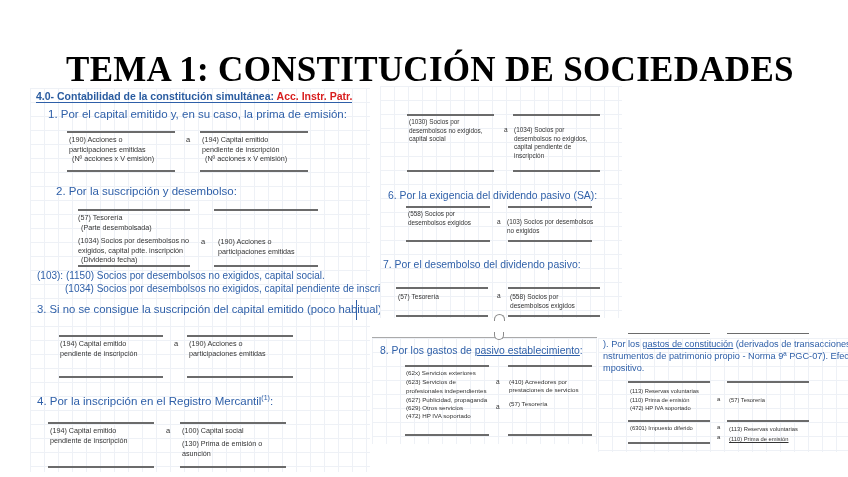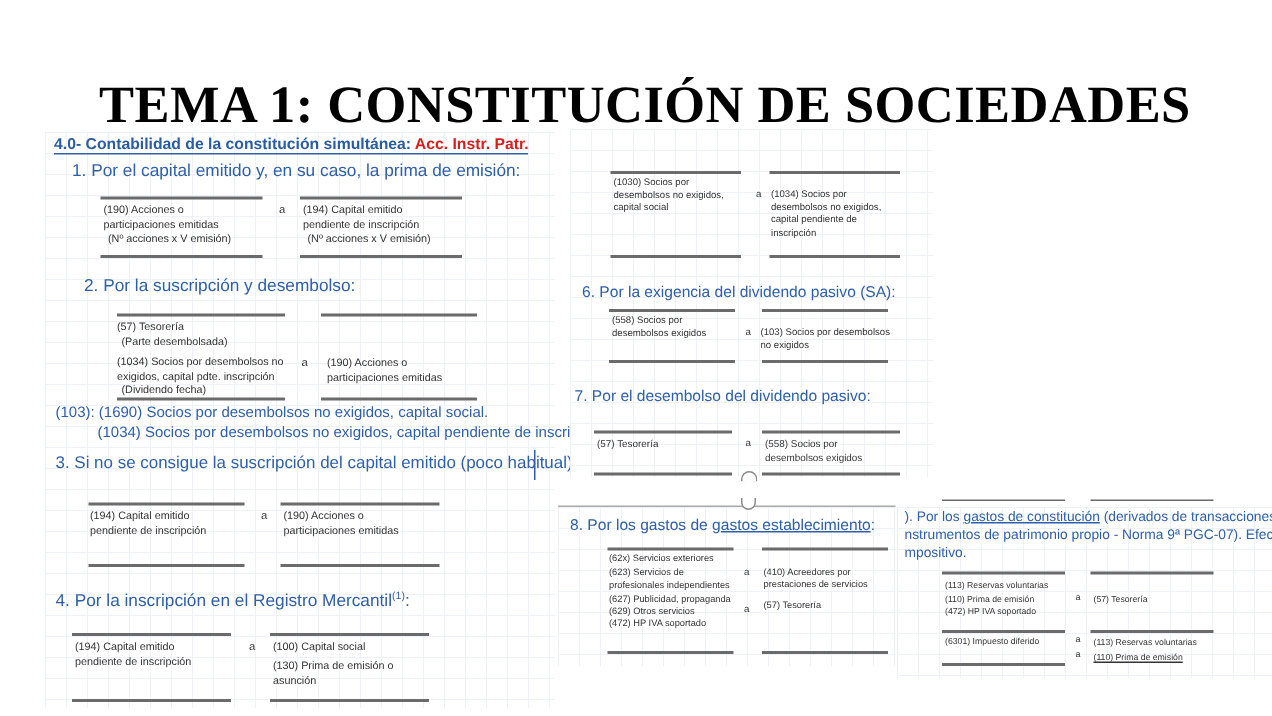--- a/index.html
+++ b/index.html
@@ -57,21 +57,21 @@
   <div style="padding-left:3px;"> (Dividendo fecha)</div>
 </div>
 <div class="a" style="left:201px; top:237px;">a</div>
 <div class="acct" style="left:218px; top:237px;">
   <div>(190) Acciones o</div>
   <div>participaciones emitidas</div>
 </div>
 <div class="line" style="left:78px; top:265px; width:112px;"></div>
 <div class="line" style="left:214px; top:265px; width:104px;"></div>
 
-<div class="note" style="left:37px; top:270px;">(103): (1690) Socios por desembolsos no exigidos, capital social.</div>
+<div class="note" style="left:37px; top:270px;">(103): (1150) Socios por desembolsos no exigidos, capital social.</div>
 <div class="note" style="left:65px; top:283px;">(1034) Socios por desembolsos no exigidos, capital pendiente de inscripción.</div>
 
 <div class="sec" style="left:37px; top:303px; font-size:11.3px;">3. Si no se consigue la suscripción del capital emitido (poco habitual):</div>
 <div style="position:absolute; left:356px; top:300px; width:1px; height:20px; background:#2e5fa8;"></div>
 <div class="line" style="left:59px; top:335px; width:104px;"></div>
 <div class="line" style="left:187px; top:335px; width:106px;"></div>
 <div class="acct" style="left:60px; top:339px;">
   <div>(194) Capital emitido</div>
   <div>pendiente de inscripción</div>
 </div>
@@ -150,21 +150,21 @@
 </div>
 <div class="line" style="left:396px; top:315px; width:92px;"></div>
 <div class="line" style="left:508px; top:315px; width:92px;"></div>
 <div style="position:absolute; left:494px; top:314px; width:9px; height:6px; border:1.5px solid #8a8a8a; border-bottom:none; border-radius:6px 6px 0 0;"></div>
 
 <div class="panel" style="left:372px; top:338px; width:225px; height:106px;"></div>
 <div style="position:absolute; left:372px; top:337px; width:225px; height:1px; background:#aaa;"></div>
 <div style="position:absolute; left:494px; top:332px; width:8px; height:7px; border:1.5px solid #8a8a8a; border-top:none; border-radius:0 0 6px 6px; background:#fff;"></div>
 
 <div class="sec" style="left:380px; top:345px; font-size:10.4px;">
-  <span>8. Por los gastos de </span><u>gastos establecimiento</u><span>:</span>
+  <span>8. Por los gastos de </span><u>pasivo establecimiento</u><span>:</span>
 </div>
 <div class="line" style="left:405px; top:365px; width:84px;"></div>
 <div class="line" style="left:508px; top:365px; width:84px;"></div>
 <div class="acct" style="left:406px; top:369px; font-size:6.2px; line-height:8.3px;">
   <div>(62x) Servicios exteriores</div>
   <div style="margin-top:1px;">(623) Servicios de</div>
   <div>profesionales independientes</div>
   <div style="margin-top:1px;">(627) Publicidad, propaganda</div>
   <div>(629) Otros servicios</div>
   <div>(472) HP IVA soportado</div>

